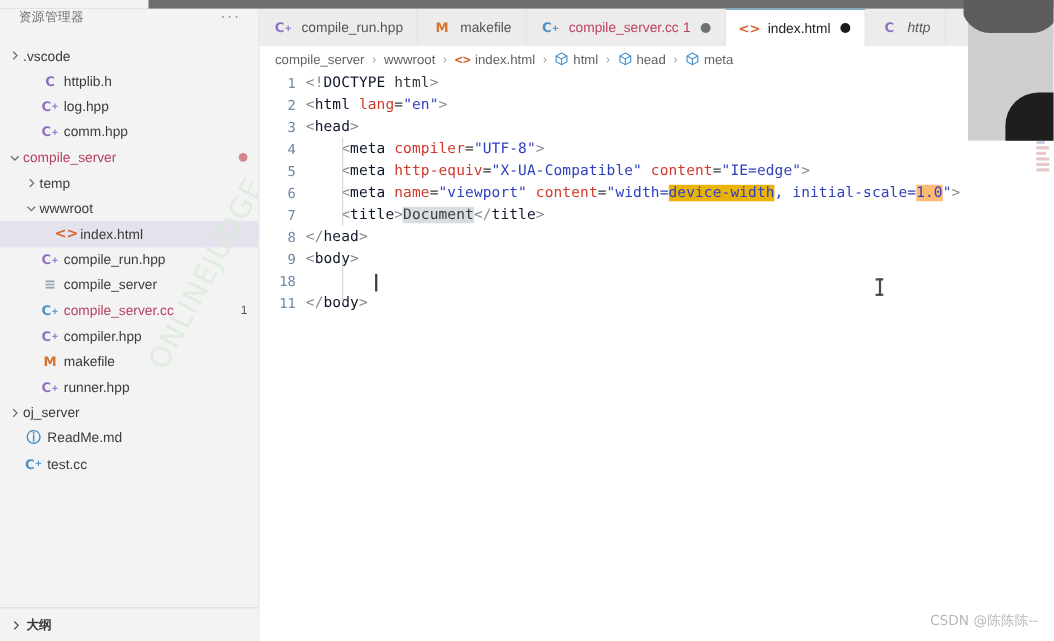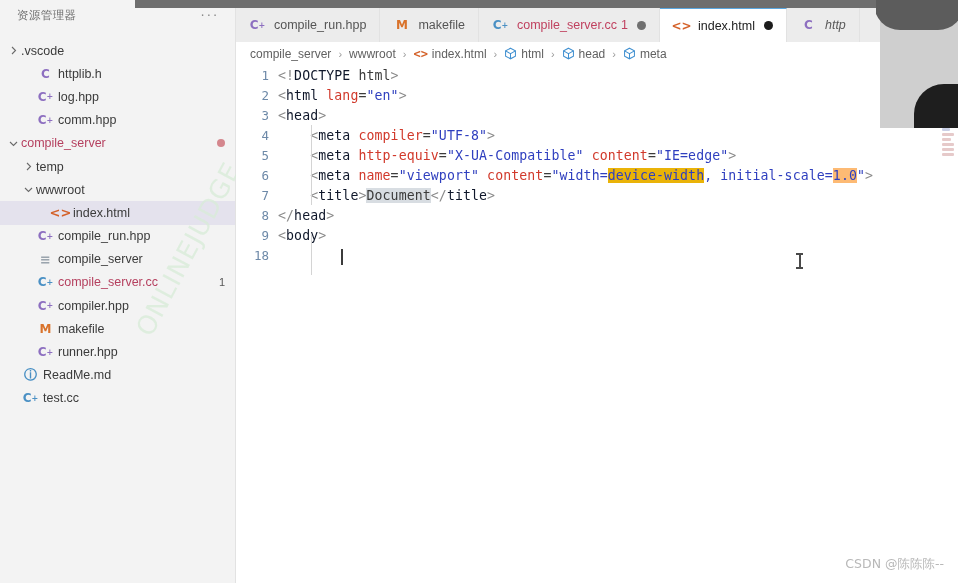--- a/index.html
+++ b/index.html
@@ -404,33 +404,49 @@
           <span class="chev"></span>
           <span class="ficon ic-m">M</span>
           <span class="lbl">makefile</span>
         </div>
         <div class="row" style="padding-left: 20px;">
           <span class="chev"></span>
           <span class="ficon ic-cpp">C<sup style="font-size:8px">+</sup></span>
           <span class="lbl">runner.hpp</span>
         </div>
         <div class="row" style="padding-left: 5px;">
+          <span class="chev">
+            <svg width="11" height="11" viewBox="0 0 11 11">
+              <path d="M4 2 L7.5 5.5 L4 9" fill="none" stroke="#6a6a6a" stroke-width="1.1"></path>
+            </svg>
+          </span>
+          <span class="lbl">oj_server</span>
+        </div>
+        <div class="row" style="padding-left: 5px;">
           <span class="chev"></span>
           <span class="ficon ic-md">ⓘ</span>
           <span class="lbl">ReadMe.md</span>
         </div>
         <div class="row" style="padding-left: 5px;">
           <span class="chev"></span>
           <span class="ficon ic-cpp-b">C<sup style="font-size:8px">+</sup></span>
           <span class="lbl">test.cc</span>
         </div>
       </div>
 
     <div class="wm-tree">ONLINEJUDGE</div>
 
+    <div class="sb-bottom">
+      <span class="chev">
+        <svg width="11" height="11" viewBox="0 0 11 11">
+            <path d="M4 2 L7.5 5.5 L4 9" fill="none" stroke="#4a4a4a" stroke-width="1.1"></path>
+          </svg>
+      </span>
+      <span class="lbl">大纲</span>
+    </div>
   </div>
 
   <div class="tabbar" id="tabbar">
       <div class="tab">
         <span class="ficon ticon ic-cpp">C<sup style="font-size:8px">+</sup></span>
         <span class="tlbl">compile_run.hpp</span>
       </div>
       <div class="tab">
         <span class="ficon ticon ic-m">M</span>
         <span class="tlbl">makefile</span>
@@ -502,20 +518,21 @@
         <div class="codeline"><span class="gutter">1</span><span class="code"><span class="tk-angle">&lt;!</span><span class="tk-tag">DOCTYPE</span> html<span class="tk-angle">&gt;</span></span></div>
         <div class="codeline"><span class="gutter">2</span><span class="code"><span class="tk-angle">&lt;</span><span class="tk-tag">html</span> <span class="tk-attr">lang</span><span class="tk-eq">=</span><span class="tk-str">"en"</span><span class="tk-angle">&gt;</span></span></div>
         <div class="codeline"><span class="gutter">3</span><span class="code"><span class="tk-angle">&lt;</span><span class="tk-tag">head</span><span class="tk-angle">&gt;</span></span></div>
         <div class="codeline"><span class="gutter">4</span><span class="code">    <span class="tk-angle">&lt;</span><span class="tk-tag">meta</span> <span class="tk-attr">compiler</span><span class="tk-eq">=</span><span class="tk-str">"UTF-8"</span><span class="tk-angle">&gt;</span></span></div>
         <div class="codeline"><span class="gutter">5</span><span class="code">    <span class="tk-angle">&lt;</span><span class="tk-tag">meta</span> <span class="tk-attr">http-equiv</span><span class="tk-eq">=</span><span class="tk-str">"X-UA-Compatible"</span> <span class="tk-attr">content</span><span class="tk-eq">=</span><span class="tk-str">"IE=edge"</span><span class="tk-angle">&gt;</span></span></div>
         <div class="codeline"><span class="gutter">6</span><span class="code">    <span class="tk-angle">&lt;</span><span class="tk-tag">meta</span> <span class="tk-attr">name</span><span class="tk-eq">=</span><span class="tk-str">"viewport"</span> <span class="tk-attr">content</span><span class="tk-eq">=</span><span class="tk-str">"width=<span class="hl-sel">device-width</span>, initial-scale=<span class="hl-soft">1.0</span>"</span><span class="tk-angle">&gt;</span></span></div>
         <div class="codeline"><span class="gutter">7</span><span class="code">    <span class="tk-angle">&lt;</span><span class="tk-tag">title</span><span class="tk-angle">&gt;</span><span class="hl-word">Document</span><span class="tk-angle">&lt;/</span><span class="tk-tag">title</span><span class="tk-angle">&gt;</span></span></div>
         <div class="codeline"><span class="gutter">8</span><span class="code"><span class="tk-angle">&lt;/</span><span class="tk-tag">head</span><span class="tk-angle">&gt;</span></span></div>
         <div class="codeline"><span class="gutter">9</span><span class="code"><span class="tk-angle">&lt;</span><span class="tk-tag">body</span><span class="tk-angle">&gt;</span></span></div>
         <div class="codeline"><span class="gutter">18</span><span class="code">    </span></div>
+        <div class="codeline"><span class="gutter">11</span><span class="code"><span class="tk-angle">&lt;/</span><span class="tk-tag">body</span><span class="tk-angle">&gt;</span></span></div>
       </div>
 
     <div class="indent-guide" style="left:75px; top:60px; height:80px;"></div>
     <div class="indent-guide" style="left:75px; top:170px; height:40px;"></div>
     <div class="caret" style="left:105px; top:184px; height:16px;"></div>
 
     <div class="ibeam">
         <i></i>
       </div>
 

